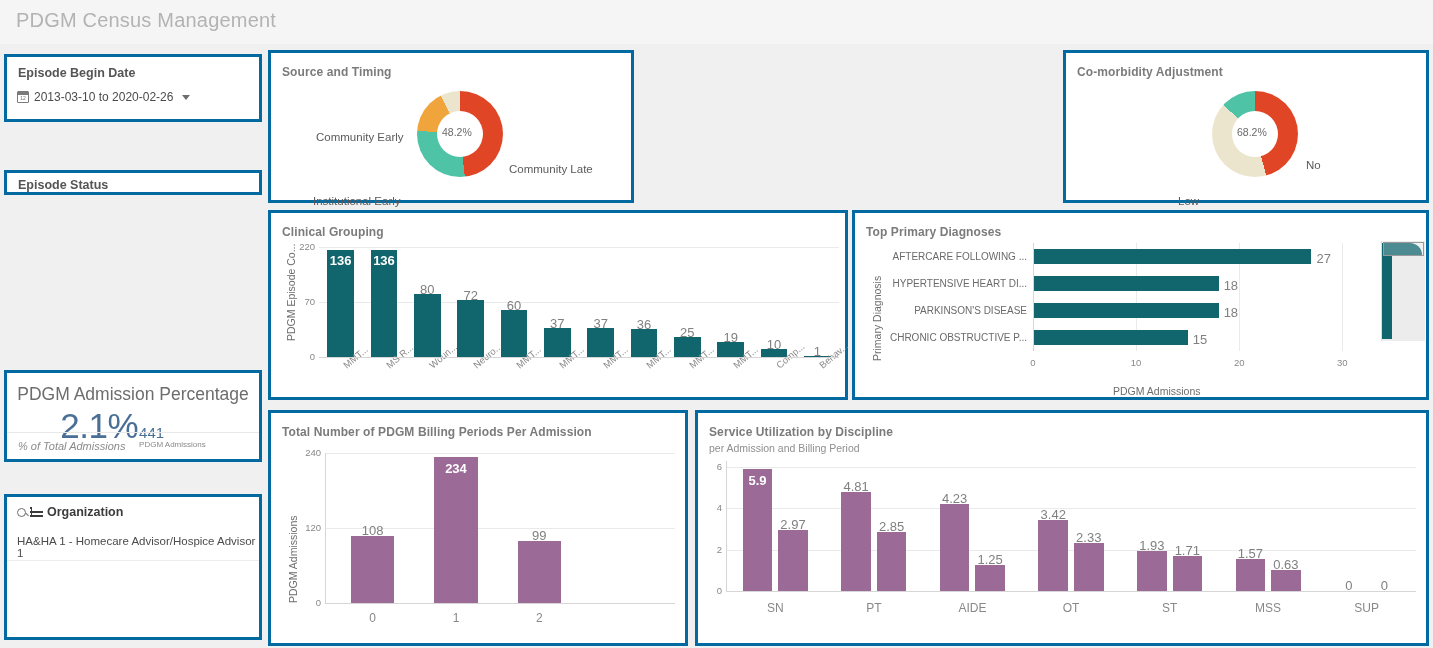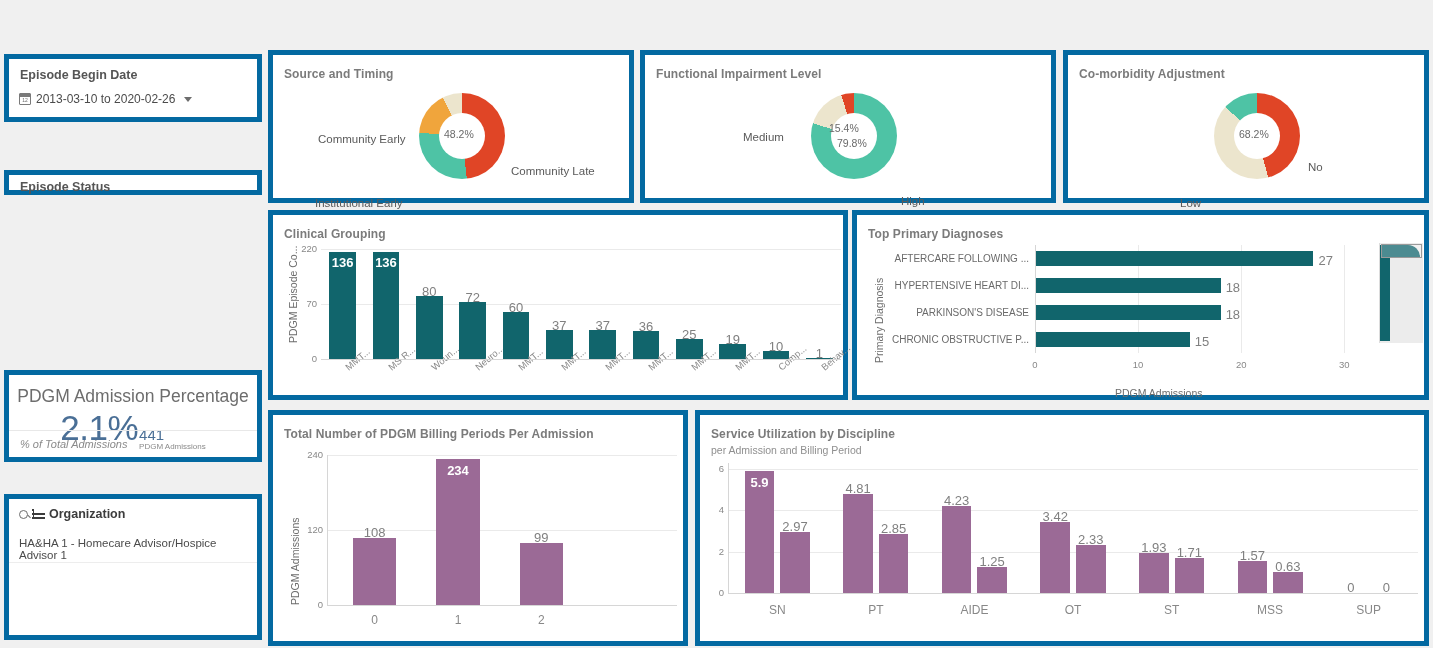--- a/index.html
+++ b/index.html
@@ -15,21 +15,21 @@
   .header {
     position: absolute; left: 0; top: 0; width: 1433px; height: 44px;
     background: #f5f5f5;
   }
   .header-title {
     position: absolute; left: 16px; top: 9px;
     font-size: 20px; color: #b3b3b3; font-weight: 400; letter-spacing: .2px;
   }
 
   .card {
-    position: absolute; background: #fff; border: 5px solid #0369a1;
+    position: absolute; background: #fff; border: 3px solid #0369a1;
   }
   .card-title {
     font-size: 12px; font-weight: bold; color: #7b7b7b;
     letter-spacing: .1px;
   }
   .card-sub { font-size: 10.5px; color: #8f8f8f; }
 
   
   .filt-date { left: 4px; top: 54px; width: 258px; height: 68px; }
   .filt-date .lbl { position: absolute; left: 11px; top: 9px; font-size: 12.5px; font-weight: bold; color: #555; }
@@ -122,20 +122,23 @@
   }
   .minimap .mshape { position: absolute; left: 0; top: 2px; width: 10px; height: 96px; background: #11656c; }
   .minimap .mcurve { position: absolute; left: 0; top: 2px; width: 40px; height: 12px; background: #11656c; border-top-right-radius: 12px; }
   .minimap .mwin { position: absolute; left: 1px; top: 1px; right: 1px; height: 14px; border: 1px solid #9a9a9a; background: rgba(255,255,255,.25); }
 </style>
 </head>
 <body>
 
 <div class="app">
 
+  <div class="header">
+    <div class="header-title">PDGM Census Management</div>
+  </div>
 
   <div class="card filt-date">
     <div class="lbl">Episode Begin Date</div>
     <div class="date-row">
       <span class="cal-ico">
           <span>12</span>
         </span>
       <span class="date-txt">2013-03-10 to 2020-02-26</span>
       <span class="caret"></span>
     </div>
@@ -181,32 +184,20 @@
       <div class="donut" id="donut0" style="left: 146px; top: 8px; width: 86px; height: 86px; background: conic-gradient(rgb(224, 69, 38) 0deg, rgb(224, 69, 38) 173.52deg, rgb(78, 195, 165) 173.52deg, rgb(78, 195, 165) 274.32deg, rgb(240, 165, 60) 274.32deg, rgb(240, 165, 60) 333.72deg, rgb(236, 229, 205) 333.72deg, rgb(236, 229, 205) 360deg);">
         <div class="hole" style="left:20px; top:20px; width:46px; height:46px;"></div>
       </div>
       <div class="dcenter" style="left:171px; top:43px;">48.2%</div>
       <div class="dlabel" style="left:45px; top:48px;">Community Early</div>
       <div class="dlabel" style="left:238px; top:80px;">Community Late</div>
       <div class="dlabel" style="left:42px; top:112px;">Institutional Early</div>
     </div>
   </div>
 
-  <div class="card donut-card d2">
-    <div class="card-title">Functional Impairment Level</div>
-    <div class="donut-wrap">
-      <div class="donut" id="donut1" style="left: 166px; top: 8px; width: 86px; height: 86px; background: conic-gradient(rgb(78, 195, 165) 0deg, rgb(78, 195, 165) 287.28deg, rgb(236, 229, 205) 287.28deg, rgb(236, 229, 205) 342.72deg, rgb(224, 69, 38) 342.72deg, rgb(224, 69, 38) 360deg);">
-        <div class="hole" style="left:20px; top:20px; width:46px; height:46px;"></div>
-      </div>
-      <div class="dcenter" style="left:184px; top:37px;">15.4%</div>
-      <div class="dcenter" style="left:192px; top:52px;">79.8%</div>
-      <div class="dlabel" style="left:98px; top:46px;">Medium</div>
-      <div class="dlabel" style="left:256px; top:110px;">High</div>
-    </div>
-  </div>
 
   <div class="card donut-card d3">
     <div class="card-title">Co-morbidity Adjustment</div>
     <div class="donut-wrap">
       <div class="donut" id="donut2" style="left: 146px; top: 8px; width: 86px; height: 86px; background: conic-gradient(rgb(224, 69, 38) 0deg, rgb(224, 69, 38) 164.88deg, rgb(236, 229, 205) 164.88deg, rgb(236, 229, 205) 312.48deg, rgb(78, 195, 165) 312.48deg, rgb(78, 195, 165) 360deg);">
         <div class="hole" style="left:20px; top:20px; width:46px; height:46px;"></div>
       </div>
       <div class="dcenter" style="left:171px; top:43px;">68.2%</div>
       <div class="dlabel" style="left:240px; top:76px;">No</div>
       <div class="dlabel" style="left:112px; top:112px;">Low</div>

